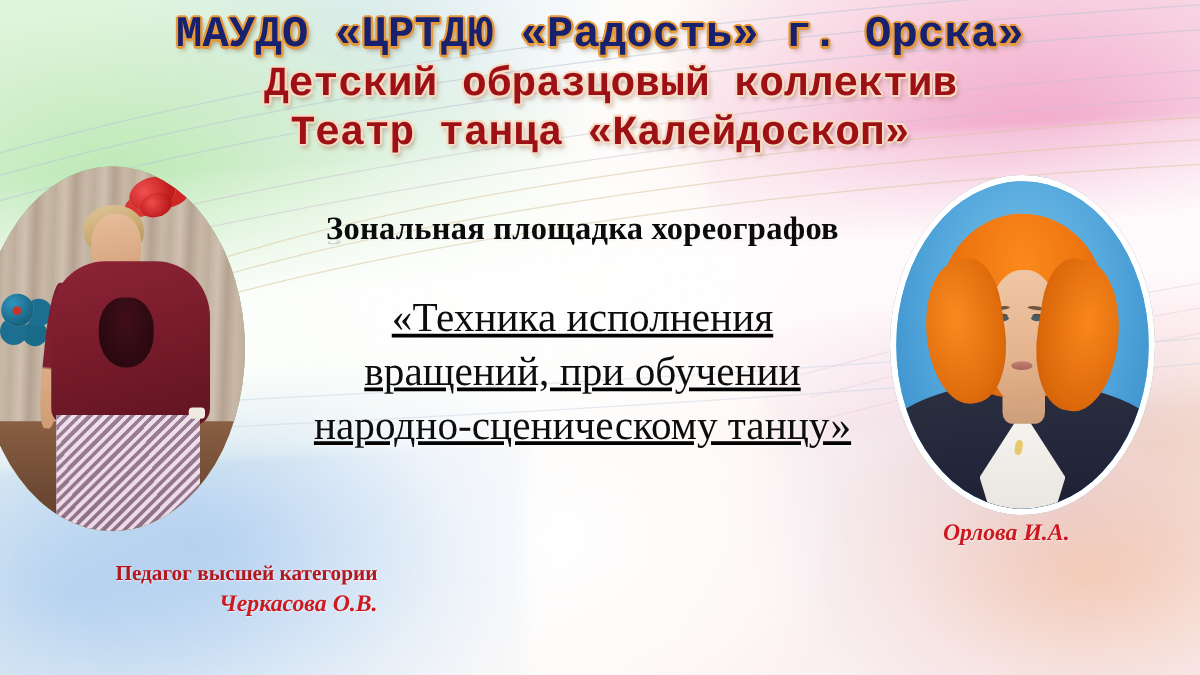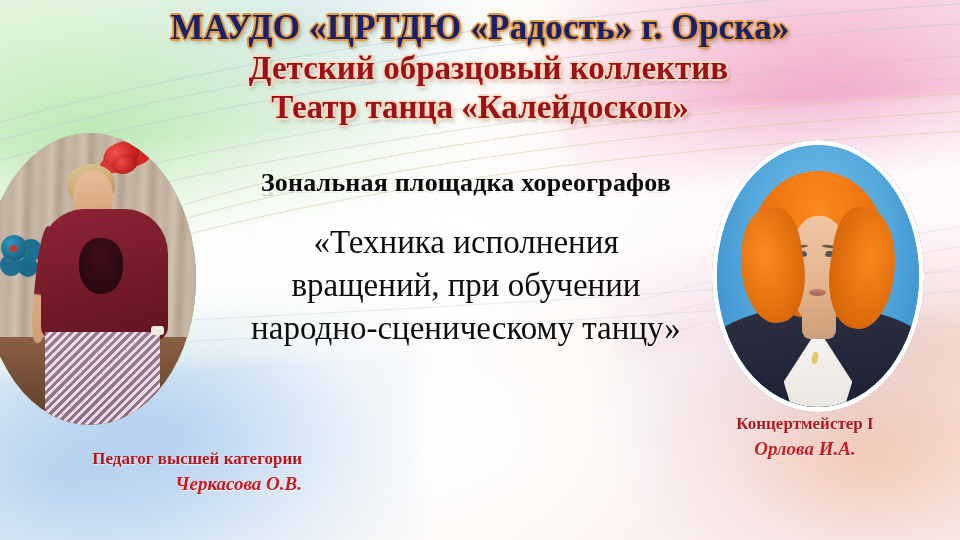--- a/index.html
+++ b/index.html
@@ -315,21 +315,21 @@
 
   
   #title-block {
     position: absolute;
     left: 0; right: 0;
     top: 10px;
     text-align: center;
     z-index: 6;
   }
   .title-line {
-    font-family: Liberation Serif, serif;
+    font-family: Liberation Mono, monospace;
     font-weight: bold;
     line-height: 1.04;
     white-space: nowrap;
   }
   #title-line-1 {
     font-size: 35px;
     letter-spacing: 0.2px;
     color: #17216e;
     text-shadow:
       -1.2px -1.2px 0 #e79a3c,  1.2px -1.2px 0 #e79a3c,
@@ -395,21 +395,21 @@
     text-shadow: 1px 1px 2px rgba(255,255,255,0.55);
   }
   .quote-line {
     font-family: "Liberation Serif", "DejaVu Serif", serif;
     font-size: 33px;
     color: #0d0d0d;
     line-height: 1.30;
     white-space: nowrap;
     text-shadow: 1px 1px 2px rgba(255,255,255,0.55);
   }
-  #quote-block { margin-top: 8px; }
+  #quote-block { margin-top: 21px; text-decoration: underline; }
 
   
   #caption-left {
     position: absolute;
     left: 2px;
     top: 448px;
     width: 300px;
     text-align: right;
     z-index: 6;
   }
@@ -531,17 +531,16 @@
       <div class="quote-line">народно-сценическому  танцу»</div>
     </div>
   </div>
 
   <div id="caption-left">
     <div class="caption-role">Педагог высшей категории</div>
     <div class="caption-name">Черкасова О.В.</div>
   </div>
 
   <div id="caption-right">
-    <div class="caption-role">Концертмейстер I</div>
     <div class="caption-name">Орлова И.А.</div>
   </div>
 
 </div>
 
 </body></html>

